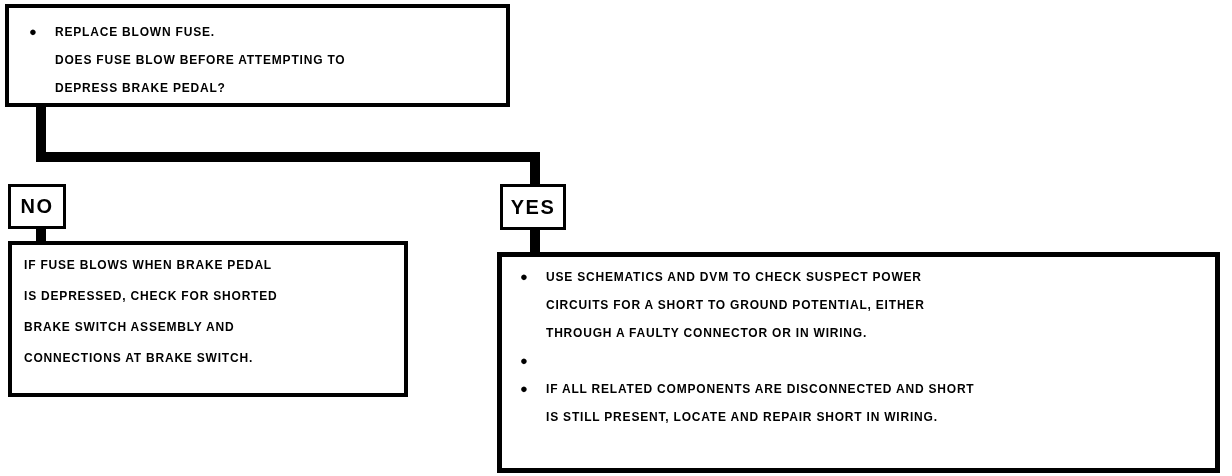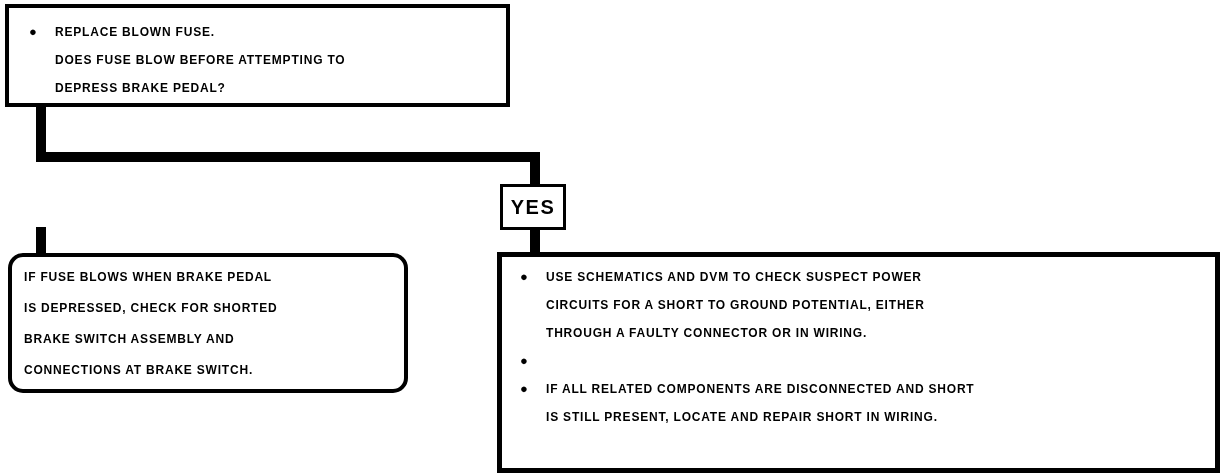--- a/index.html
+++ b/index.html
@@ -60,21 +60,21 @@
     align-items: center;
     justify-content: center;
     font-weight: 700;
     font-size: 20px;
     letter-spacing: 1.5px;
   }
   .no-box  { left: 8px;   top: 184px; width: 58px; height: 45px; }
   .yes-box { left: 500px; top: 184px; width: 66px; height: 46px; }
   
   .no-result-box {
-    left: 8px; top: 253px; width: 400px; height: 140px; border-radius: 15px;
+    left: 8px; top: 241px; width: 400px; height: 156px;
   }
   .no-result-text {
     padding: 5px 0 0 12px;
     line-height: 31px;
   }
   .yes-result-box {
     left: 497px; top: 252px; width: 723px; height: 221px;
     border-width: 5px;
   }
   .yes-result-inner {
@@ -105,20 +105,21 @@
 DEPRESS BRAKE PEDAL?</span>
     </div>
   </div>
 
   <div class="line v1"></div>
   <div class="line h1"></div>
   <div class="line v2"></div>
   <div class="line v3"></div>
   <div class="line v4"></div>
 
+  <div class="label-box no-box">NO</div>
   <div class="label-box yes-box">YES</div>
 
   <div class="fbox no-result-box">
     <div class="caps-text no-result-text">IF FUSE BLOWS WHEN BRAKE PEDAL
 IS DEPRESSED, CHECK FOR SHORTED
 BRAKE SWITCH ASSEMBLY AND
 CONNECTIONS AT BRAKE SWITCH.</div>
   </div>
 
   <div class="fbox yes-result-box">

